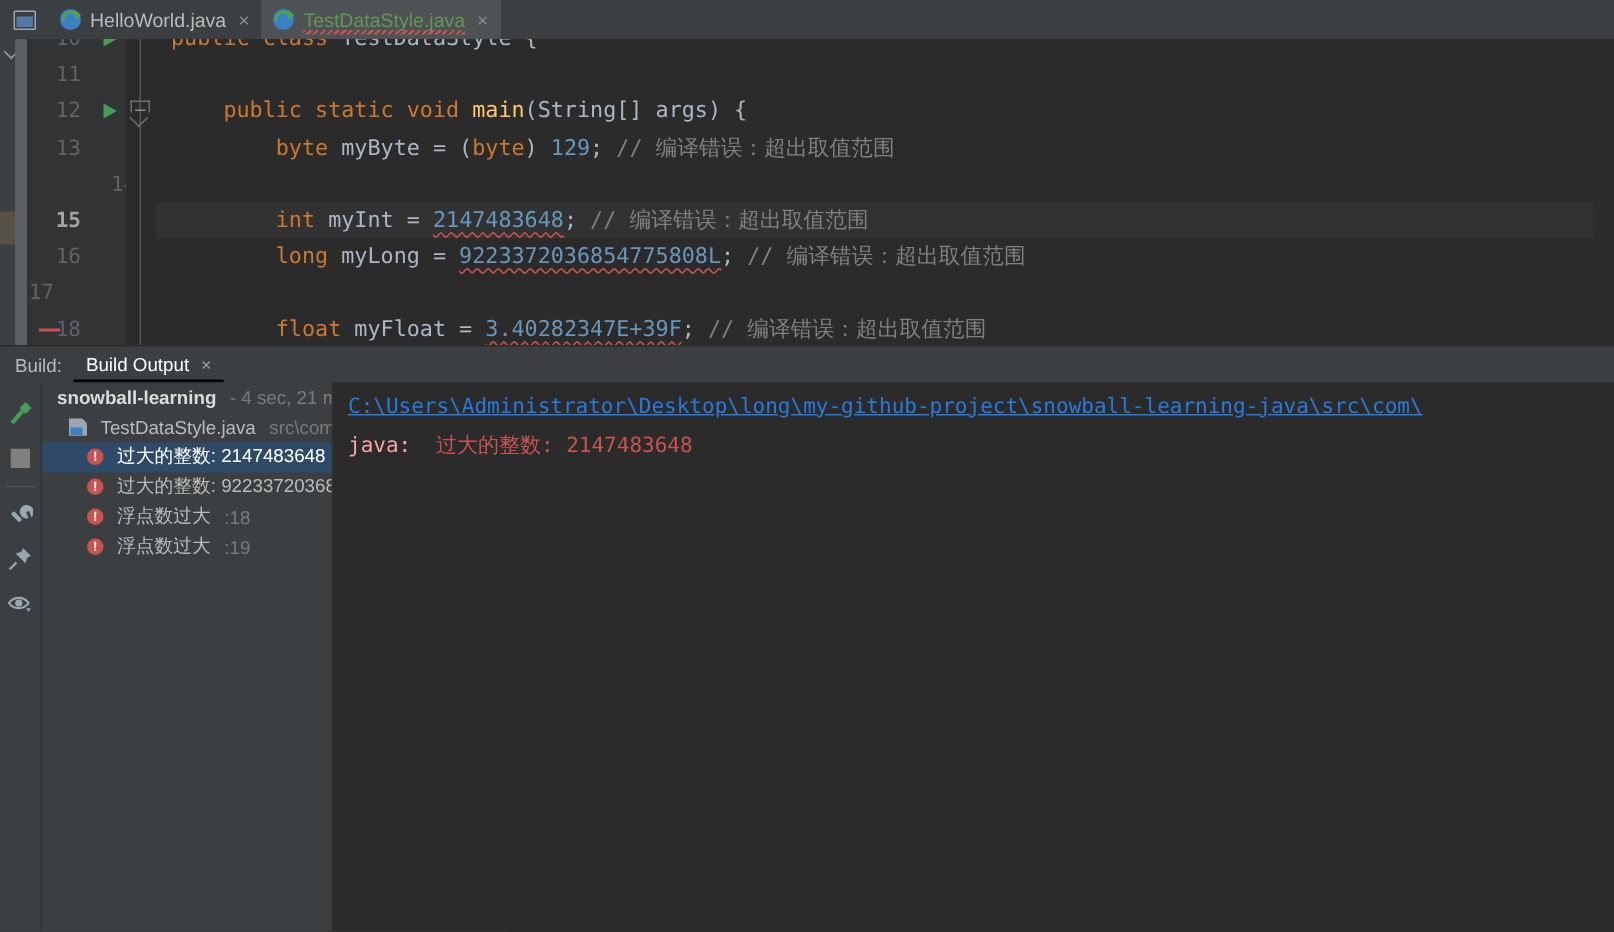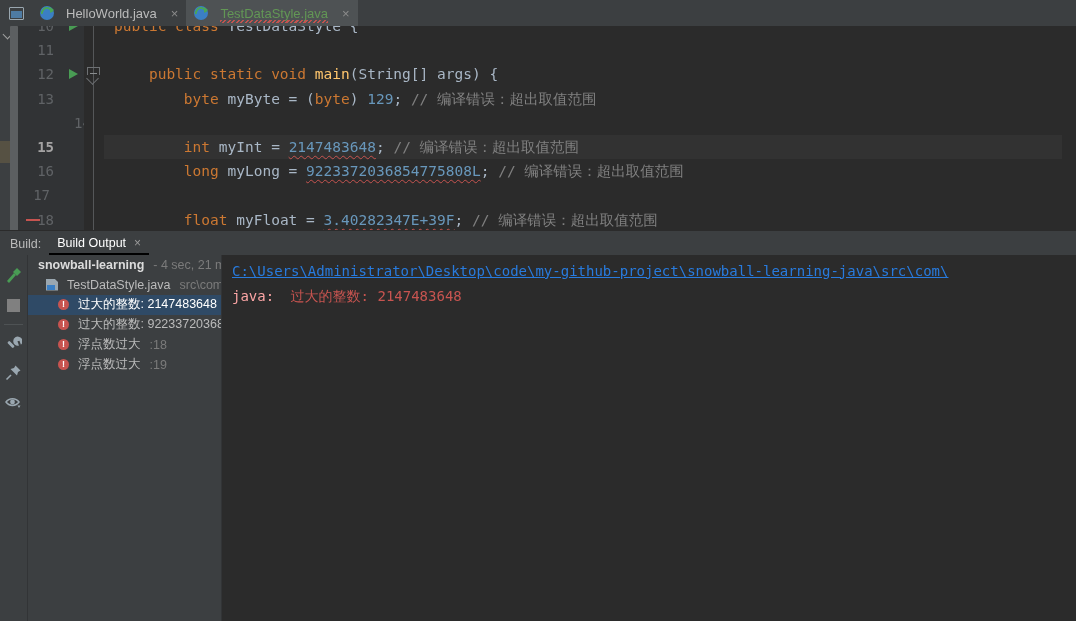--- a/index.html
+++ b/index.html
@@ -10,21 +10,21 @@
     font-size:12px;color:#a9b7c6;
     -webkit-font-smoothing:antialiased;
   }
   .ide{position:relative;width:1076px;height:621px;display:flex;flex-direction:column;}
 
   
   .tabbar{height:26px;background:#3c3f41;display:flex;align-items:stretch;flex:0 0 26px;}
   .tab-gutter{width:32px;background:#3c3f41;display:flex;align-items:center;justify-content:center;}
   .winicon{width:15px;height:13px;border:1.5px solid #9aa7b0;border-radius:1px;box-sizing:border-box;background:#3c3f41;position:relative;}
   .winicon:after{content:"";position:absolute;left:1px;right:1px;top:3px;bottom:1px;background:#4e7ba3;}
-  .tab{display:flex;align-items:center;gap:12px;padding:0 8px 0 8px;font-size:13px;position:relative;}
+  .tab{display:flex;align-items:center;gap:6px;padding:0 8px 0 8px;font-size:13px;position:relative;}
   .tab.inactive{color:#bbbbbb;background:#3c3f41;}
   .tab.active{background:#4e5254;color:#6a8759;}
   .tab.active .tab-label{position:relative;color:#629755;}
   .tab.active .tab-label:after{
      content:"";position:absolute;left:0;right:0;bottom:-2px;height:3px;
      background:repeating-linear-gradient(135deg,#c75450 0 1.6px,transparent 1.6px 3.2px);
      opacity:.95;
   }
   .tab-label{white-space:nowrap;}
   .jicon{width:14px;height:14px;border-radius:50%;background:#3b7fc4;position:relative;flex:0 0 14px;}
@@ -133,21 +133,21 @@
     <div class="gutter" id="gutter">
         <div class="ln" style="position: absolute; right: 0px; left: 0px; top: -12px;">10</div>
         <span class="runmark" style="top: -5px;"></span>
         <div class="ln" style="position: absolute; right: 0px; left: 0px; top: 12.2px;">11</div>
         <div class="ln" style="position: absolute; right: 0px; left: 0px; top: 36.4px;">12</div>
         <span class="runmark" style="top: 43.4px;"></span>
         <div class="ln" style="position: absolute; right: 0px; left: 0px; top: 60.6px;">13</div>
         <div class="ln" style="position: absolute; right: 0px; left: 8px; top: 84.8px; padding-left: 48px;">14</div>
         <div class="ln cur" style="position: absolute; right: 0px; left: 0px; top: 109px;">15</div>
         <div class="ln" style="position: absolute; right: 0px; left: 0px; top: 133.2px;">16</div>
-        <div class="ln" style="position: absolute; right: 4px; left: 0px; top: 157.4px;">17</div>
+        <div class="ln" style="position: absolute; right: 18px; left: 0px; top: 157.4px;">17</div>
         <div class="ln" style="position: absolute; right: 0px; left: 0px; top: 181.6px;">18</div>
         <span class="err-tick" style="top: 192.6px;"></span>
       </div>
     <div class="fold" id="fold">
       <div class="foldline"></div>
     <div class="foldbox" style="top: 41.4px;">
           <div class="pent"></div>
           <div class="dash"></div>
         </div>
       </div>
@@ -233,20 +233,20 @@
           <span class="muted">:18</span>
         </div>
         <div class="trow" style="padding-left: 30px;">
           <span class="errdot">!</span>
           <span>浮点数过大</span>
           <span class="muted">:19</span>
         </div>
       </div>
 
     <div class="console">
-      <span class="path">C:\Users\Administrator\Desktop\code\my-github-project\snowball-learning-java\src\com\</span>
+      <span class="path">C:\Users\Administrator\Desktop\long\my-github-project\snowball-learning-java\src\com\</span>
       <div class="jline">
         <span class="jlabel">java:</span>
         <span class="jmsg" style="margin-left:8px;">过大的整数: 2147483648</span>
       </div>
     </div>
   </div>
 </div>
 
 </body></html>

